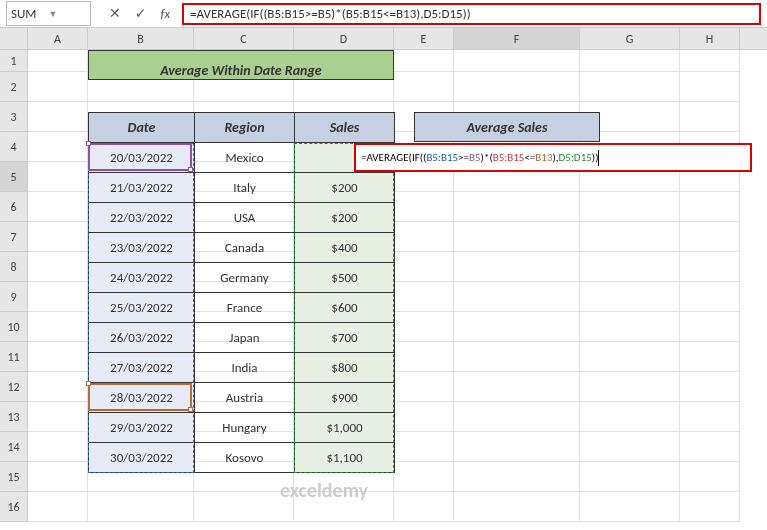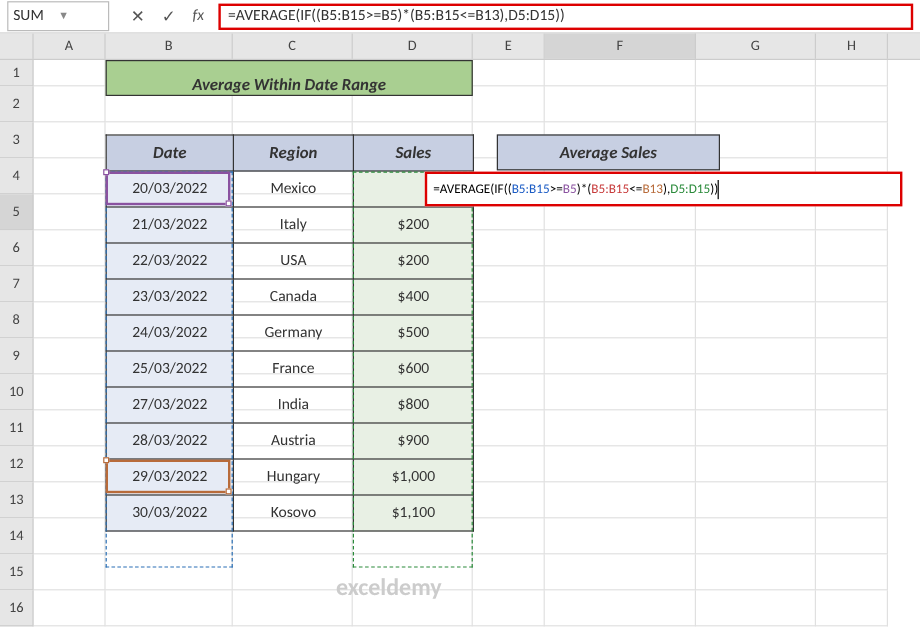--- a/index.html
+++ b/index.html
@@ -305,20 +305,25 @@
               <td class="date-cell">24/03/2022</td>
               <td>Germany</td>
               <td class="sales-cell">$500</td>
             </tr>
             <tr>
               <td class="date-cell">25/03/2022</td>
               <td>France</td>
               <td class="sales-cell">$600</td>
             </tr>
             <tr>
+              <td class="date-cell">26/03/2022</td>
+              <td>Japan</td>
+              <td class="sales-cell">$700</td>
+            </tr>
+            <tr>
               <td class="date-cell">27/03/2022</td>
               <td>India</td>
               <td class="sales-cell">$800</td>
             </tr>
             <tr>
               <td class="date-cell">28/03/2022</td>
               <td>Austria</td>
               <td class="sales-cell">$900</td>
             </tr>
             <tr>

